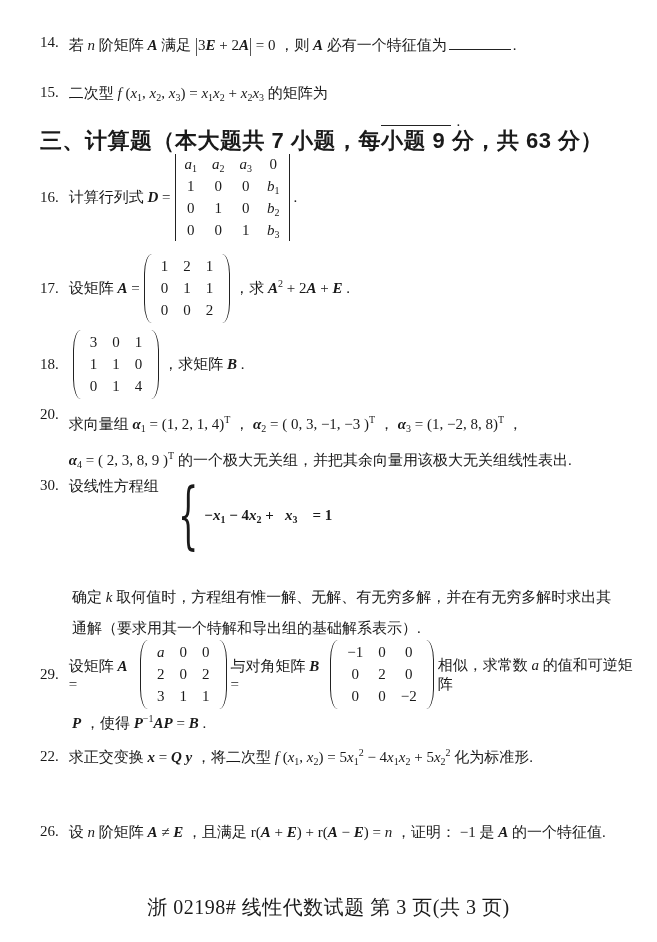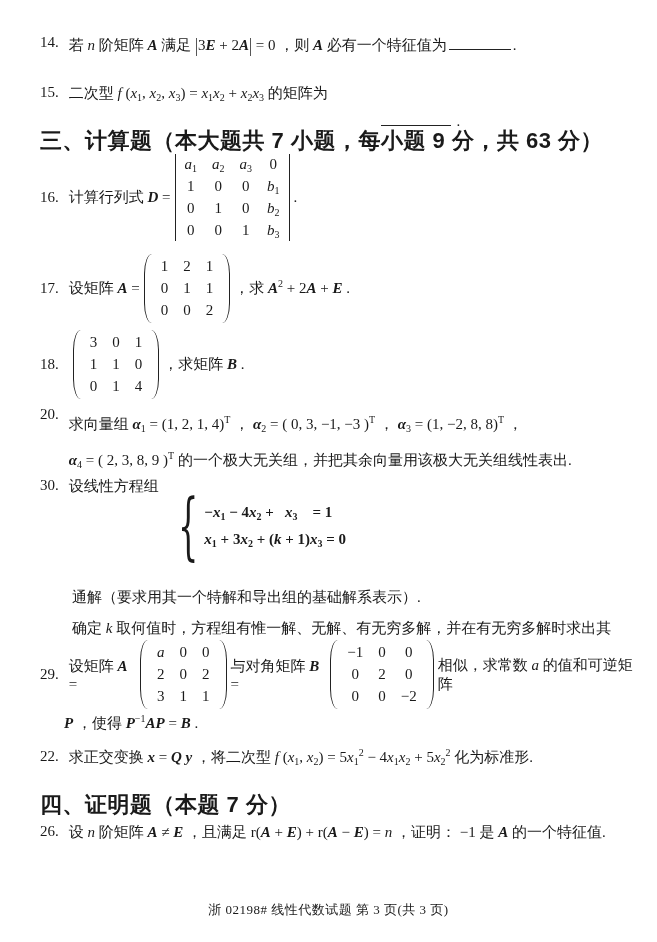--- a/index.html
+++ b/index.html
@@ -84,25 +84,24 @@
     margin-right: 6px;
     font-family: "DejaVu Serif", serif;
   }
   .cline { line-height: 27px; white-space: nowrap; font-weight: bold; }
   .para { position: absolute; line-height: 31px; }
   .footer {
     position: absolute;
     left: 0;
     width: 100%;
     text-align: center;
-    font-size: 13px;
+    font-size: 20px;
     letter-spacing: 0.5px;
-    margin-top: 7px;
-  }
-  .cont-line { position: absolute; left: 64px; }
+  }
+  .cont-line { position: absolute; left: 72px; }
 </style>
 </head>
 <body>
 
 <div class="page">
 
   <div class="prob" style="top:34px">
     <span class="pnum">14.</span>
     <span class="ptext"><span>若 <i>n</i> 阶矩阵 <b><i>A</i></b> 满足 <span class="bar">|</span>3<b><i>E</i></b> + 2<b><i>A</i></b><span class="bar">|</span> = 0 ，则 <b><i>A</i></b> 必有一个特征值为</span><span class="blank"></span><span>.</span></span>
   </div>
@@ -195,26 +194,25 @@
   </div>
 
   <div class="prob" style="top:477px">
     <span class="pnum">30.</span>
     <span>设线性方程组</span>
   </div>
   <div class="cases" style="top:499px; left:178px">
     <span class="brace">{</span>
     <div>
         <div class="cline">−<i>x</i><sub>1</sub> − 4<i>x</i><sub>2</sub> + &nbsp;&nbsp;<i>x</i><sub>3</sub> &nbsp;&nbsp;&nbsp;= 1</div>
-        <div class="cline"><i>x</i><sub>1</sub> + 3<i>x</i><sub>2</sub> + (<i>k</i> + 1)<i>x</i><sub>3</sub> = 0</div>
       </div>
   </div>
   <div class="para" style="top:582px; left:72px; right:36px">
+    <div>确定 <i>k</i> 取何值时，方程组有惟一解、无解、有无穷多解，并在有无穷多解时求出其</div>
     <div>通解（要求用其一个特解和导出组的基础解系表示）.</div>
-    <div>确定 <i>k</i> 取何值时，方程组有惟一解、无解、有无穷多解，并在有无穷多解时求出其</div>
   </div>
 
   <div class="prob center" style="top:640px">
     <span class="pnum">29.</span>
     <span>设矩阵 <b><i>A</i></b> =</span>
     <span class="pmat">
       <span class="pside l"></span>
       <span class="mgrid" style="grid-template-columns: repeat(3, auto);">
           <span class="mcell"><i>a</i></span>
           <span class="mcell">0</span>
@@ -246,21 +244,20 @@
     </span>
     <span>相似，求常数 <i>a</i> 的值和可逆矩阵</span>
   </div>
   <div class="cont-line" style="top:714px"><b><i>P</i></b> ，使得 <b><i>P</i></b><sup>−1</sup><b><i>AP</i></b> = <b><i>B</i></b> .</div>
 
   <div class="prob" style="top:748px">
     <span class="pnum">22.</span>
     <span class="ptext">求正交变换 <b><i>x</i></b> = <b><i>Q</i></b> <b><i>y</i></b> ，将二次型 <i>f</i> (<i>x</i><sub>1</sub>, <i>x</i><sub>2</sub>) = 5<i>x</i><sub>1</sub><sup>2</sup> − 4<i>x</i><sub>1</sub><i>x</i><sub>2</sub> + 5<i>x</i><sub>2</sub><sup>2</sup> 化为标准形.</span>
   </div>
 
-  <div class="heading" style="top:790px">四、证明题（本题 7 分）</div>
 
   <div class="prob" style="top:823px">
     <span class="pnum">26.</span>
     <span class="ptext">设 <i>n</i> 阶矩阵 <b><i>A</i></b> ≠ <b><i>E</i></b> ，且满足 r(<b><i>A</i></b> + <b><i>E</i></b>) + r(<b><i>A</i></b> − <b><i>E</i></b>) = <i>n</i> ，证明： −1 是 <b><i>A</i></b> 的一个特征值.</span>
   </div>
 
   <div class="footer" style="top:894px">浙 02198# 线性代数试题 第 3 页(共 3 页)</div>
 
 </div>
 

